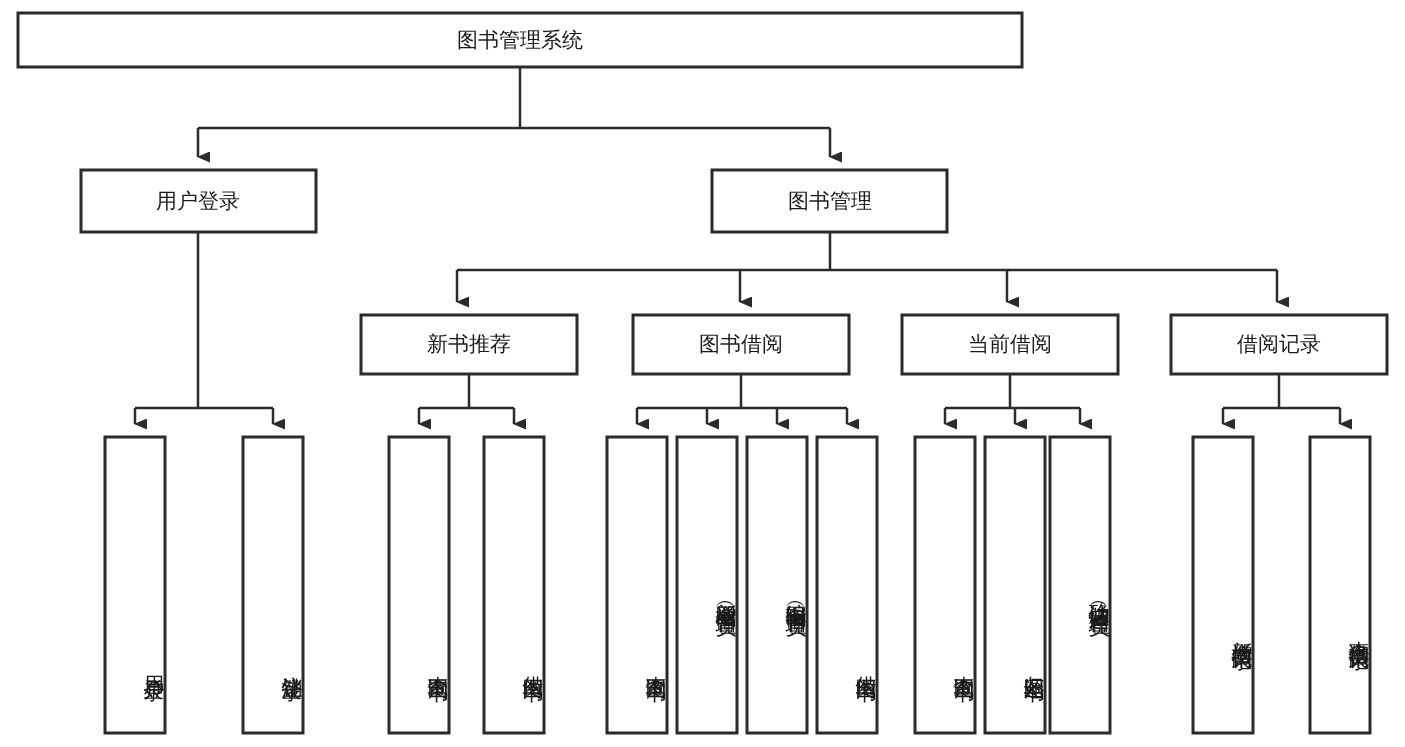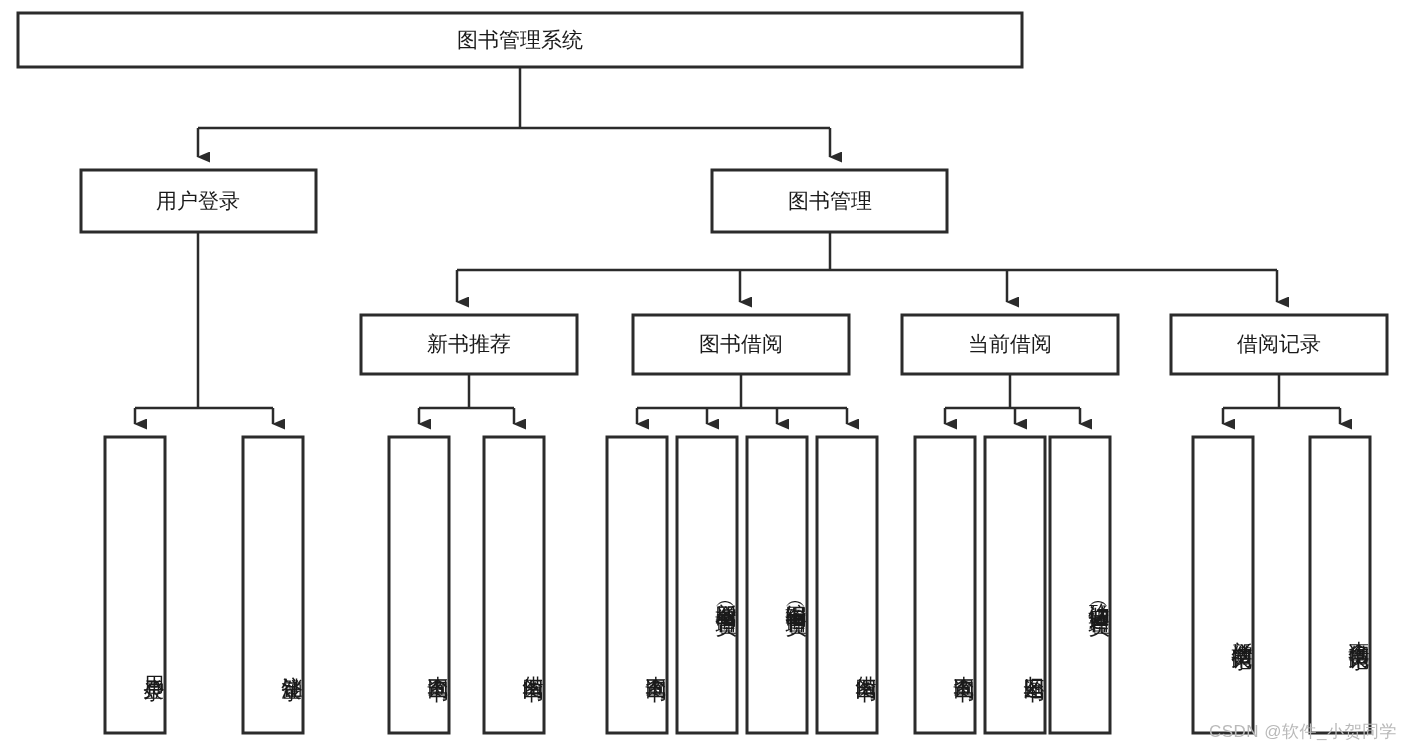--- a/index.html
+++ b/index.html
@@ -201,15 +201,14 @@
   <div class="leaf-label" style="left:915px; top:437px; width:60px; height:296px; padding-top:78px;">查询图书</div>
 
   <div class="leaf-label" style="left:985px; top:437px; width:60px; height:296px; padding-top:78px;">归还图书</div>
 
   <div class="leaf-label" style="left:1050px; top:437px; width:60px; height:296px; padding-top:10px;">确认归还（管理员）</div>
 
   <div class="leaf-label" style="left:1193px; top:437px; width:60px; height:296px; padding-top:45px;">新增借阅记录</div>
 
   <div class="leaf-label" style="left:1310px; top:437px; width:60px; height:296px; padding-top:45px;">查询借阅记录</div>
 
-  <div class="watermark">CSDN @软件_小贺同学</div>
 
 </div>
 
 </body></html>

